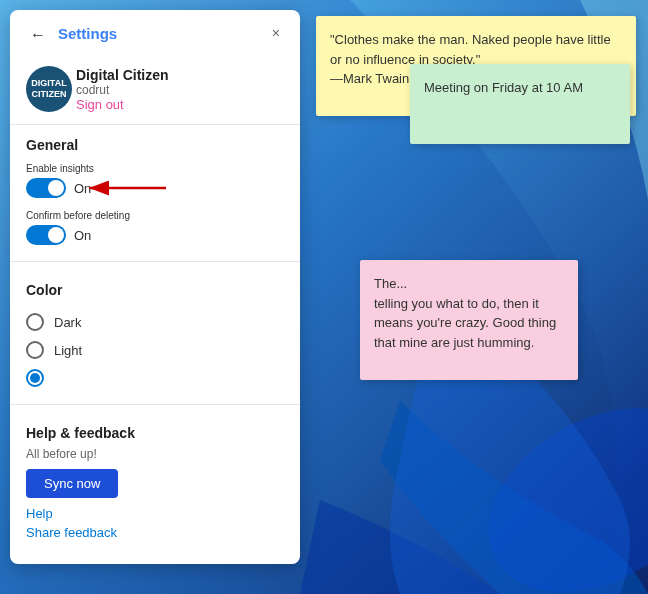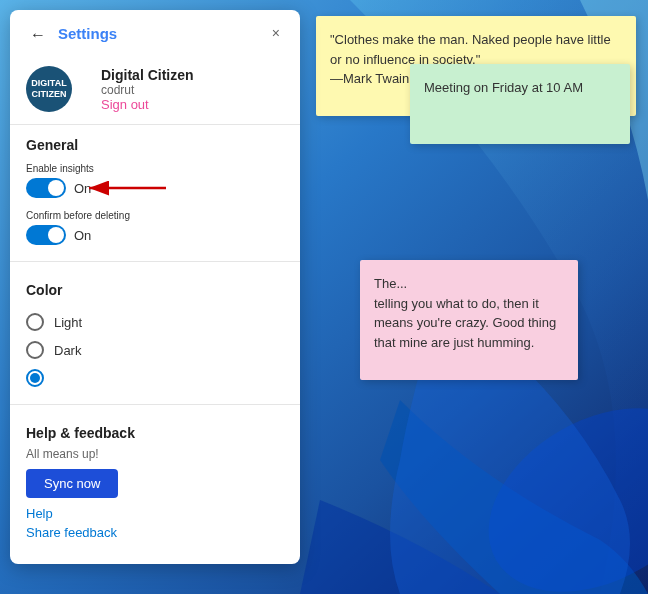--- a/index.html
+++ b/index.html
@@ -119,21 +119,21 @@
       font-size: 14px;
       color: #666;
       padding: 2px 4px;
     }
 
     
     .profile-section {
       display: flex;
       align-items: center;
       padding: 12px 16px;
-      gap: 29px;
+      gap: 4px;
       border-bottom: 1px solid #e5e5e5;
     }
 
     .avatar {
       width: 46px;
       height: 46px;
       border-radius: 50%;
       background: #1a5276;
       display: flex;
       align-items: center;
@@ -402,39 +402,39 @@
   </div>
 
   <div class="divider"></div>
 
   <div class="section-header">Color</div>
 
   <div class="radio-group">
 
     <div class="radio-row">
       <div class="radio-outer"></div>
-      <span class="radio-label">Light</span>
+      <span class="radio-label">Dark</span>
     </div>
 
     <div class="radio-row">
       <div class="radio-outer"></div>
-      <span class="radio-label">Dark</span>
+      <span class="radio-label">Light</span>
     </div>
 
     <div class="radio-row">
       <div class="radio-outer selected">
         <div class="radio-inner"></div>
       </div>
     </div>
   </div>
 
   <div class="divider"></div>
 
   <div class="section-header">Help &amp; feedback</div>
 
   <div class="help-section">
-    <div class="all-caught">All means up!</div>
+    <div class="all-caught">All before up!</div>
     <button class="sync-btn">Sync now</button>
     <a class="help-link">Help</a>
     <a class="help-link">Share feedback</a>
   </div>
 
 </div>
 
 </body></html>

